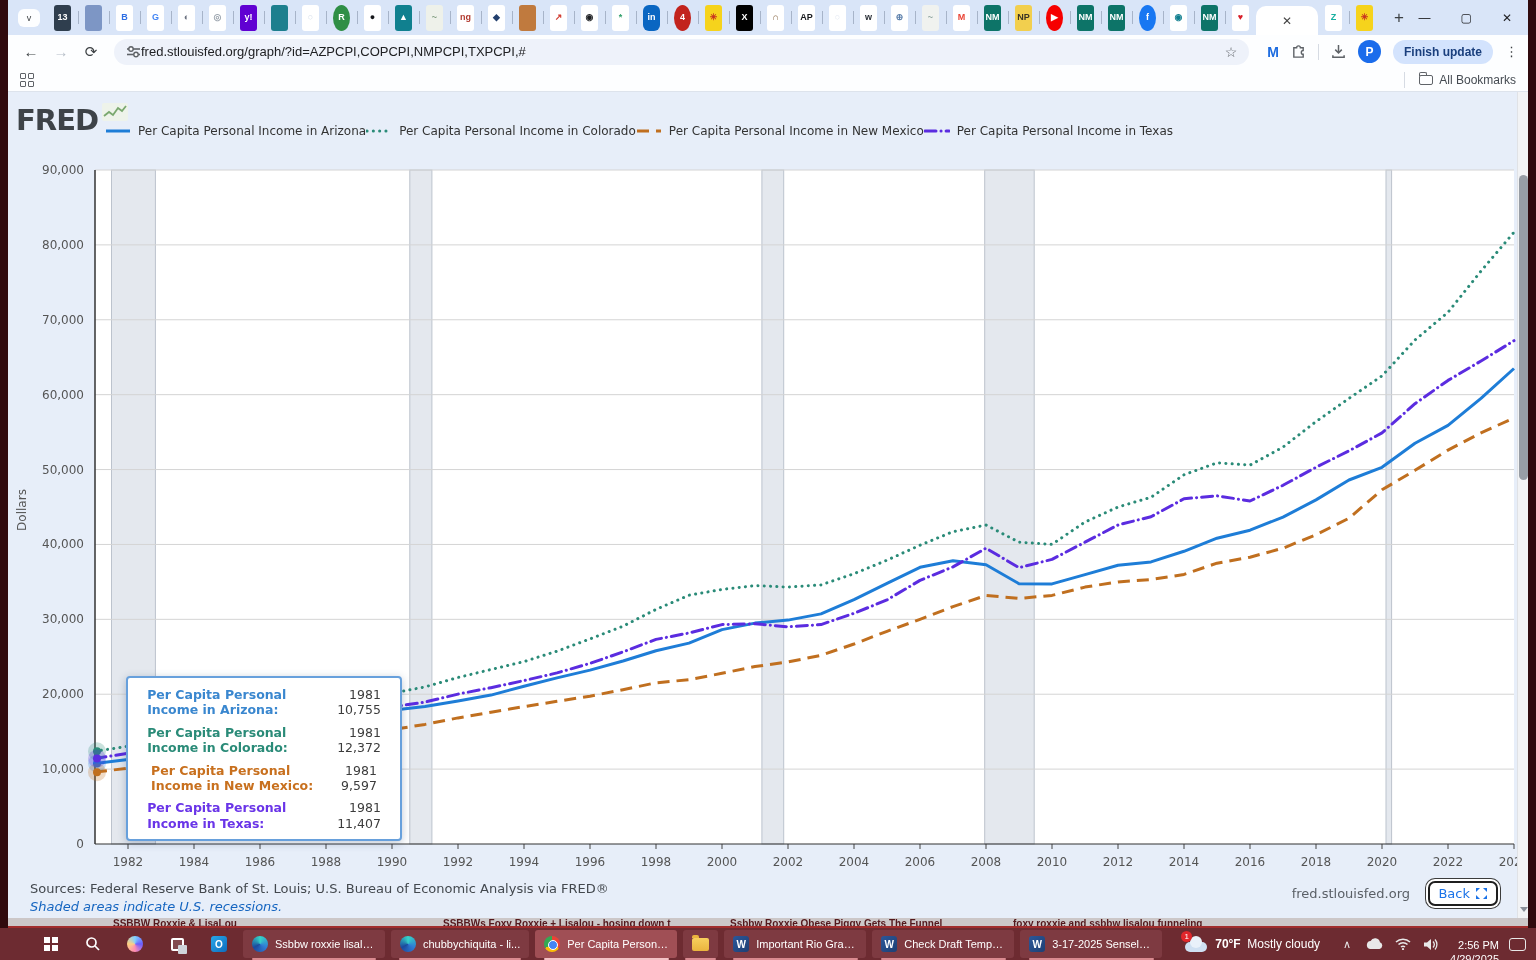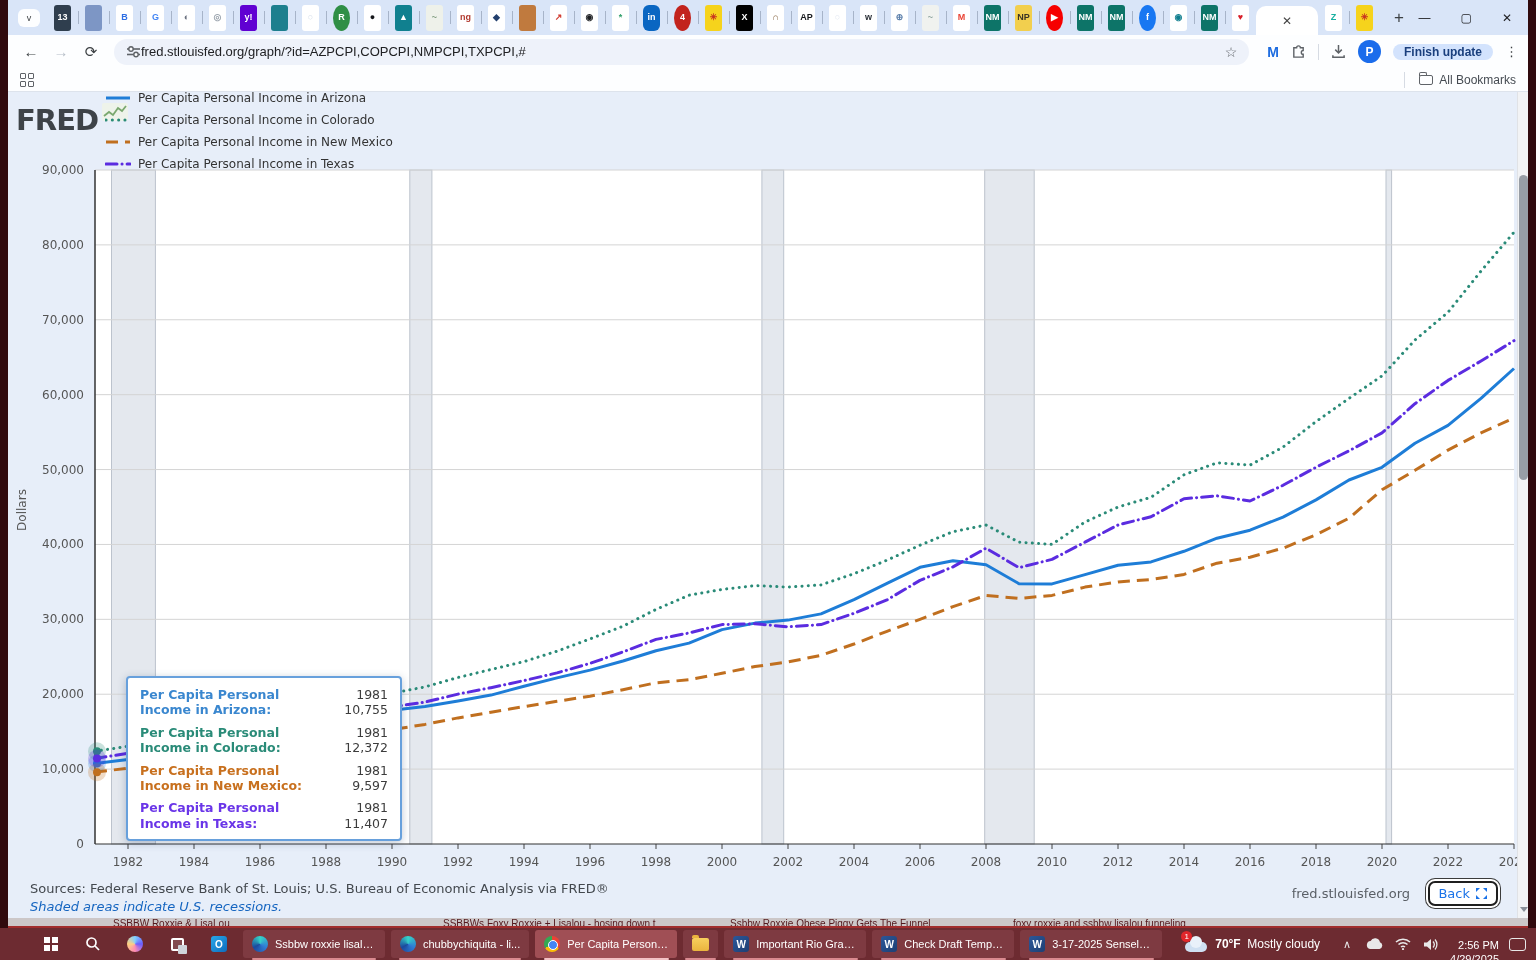--- a/index.html
+++ b/index.html
@@ -29,66 +29,66 @@
   .toolbar { height:33px; background:#fdfeff; display:flex; align-items:center; padding:0 10px; gap:4px; }
   .navbtn { width:26px; height:26px; display:flex; align-items:center; justify-content:center; font-size:15px; color:#3c4043; }
   .navbtn.disabled { color:#b7bec8; }
   .omnibox { flex:1; max-width:1180px; height:26px; background:#eef2fa; border-radius:13px; display:flex;
              align-items:center; padding:0 12px; gap:0; margin:0 6px; }
   .omnibox .url { flex:1; font-size:13px; color:#202124; white-space:nowrap; overflow:hidden; }
   .tool-icons { display:flex; align-items:center; gap:12px; margin-left:8px; }
   .vdiv { width:1px; height:16px; background:#d6dbe3; }
   .avatar { width:23px; height:23px; border-radius:50%; background:#1b6ceb; color:#fff; font-size:12px; font-weight:bold;
             display:flex; align-items:center; justify-content:center; }
-  .update-pill { height:16px; background:#d3e3fd; border-radius:12px; color:#1a3f7d; font-size:12px; font-weight:bold;
+  .update-pill { height:24px; background:#d3e3fd; border-radius:12px; color:#1a3f7d; font-size:12px; font-weight:bold;
                  display:flex; align-items:center; padding:0 11px; white-space:nowrap; }
   .kebab { color:#3c4043; font-size:13px; letter-spacing:0; }
 
   .bookbar { height:24px; background:#fdfeff; display:flex; align-items:center; padding:0 12px; border-bottom:1px solid #dde3ec; }
   .appsgrid { display:grid; grid-template-columns:6px 6px; grid-template-rows:6px 6px; gap:2px; }
   .appsgrid i { border:1.5px solid #5f6368; border-radius:1px; }
   .allbm { margin-left:auto; display:flex; align-items:center; gap:6px; color:#454b52; font-size:12px; }
   .allbm .vdiv { margin-right:8px; }
   .folder-glyph { width:14px; height:10px; border:1.5px solid #5f6368; border-radius:2px; position:relative; }
   .folder-glyph::before { content:''; position:absolute; top:-4px; left:-1px; width:6px; height:3px; border:1.5px solid #5f6368; border-bottom:none; border-radius:2px 2px 0 0; }
 
   
   .page { position:relative; width:1520px; height:826px; background:#e7eef9; overflow:hidden; }
   .fred-logo { position:absolute; left:8px; top:11px; display:flex; align-items:flex-start; gap:4px; }
   .fred-logo .word { font-size:29px; font-weight:bold; color:#3e4348; letter-spacing:-1px; font-family:"DejaVu Sans", sans-serif; }
-  .legend { position:absolute; left:97px; top:0; display:flex; flex-direction:column; gap:10px; }
+  .legend { position:absolute; left:97px; top:33px; display:flex; flex-direction:row; gap:0; }
   .legend-row { display:flex; align-items:center; gap:7px; height:12px; cursor:pointer; }
   .legend-row .lbl { font-size:12px; color:#333; font-family:"DejaVu Sans", sans-serif; white-space:nowrap; }
 
   #chart-svg { position:absolute; left:0; top:0; }
 
   .tooltip { position:absolute; left:118px; top:584px; width:276px; background:#fff; border:2px solid #67a0dc;
              border-radius:4px; box-shadow:0 2px 8px rgba(40,70,110,.3); padding:9px 12px 8px 12px; z-index:5;
              font-family:"DejaVu Sans", sans-serif; }
-  .tt-row { display:flex; justify-content:space-between; gap:8px; margin-bottom:7px; }
+  .tt-row { display:flex; justify-content:center; gap:8px; margin-bottom:7px; }
   .tt-row:last-child { margin-bottom:0; }
   .tt-label { font-size:12.5px; font-weight:bold; width:182px; line-height:1.23; }
   .tt-vals { font-size:12.5px; color:#3c3c3c; text-align:right; line-height:1.23; white-space:nowrap; }
 
   .src-line { position:absolute; left:22px; top:789px; font-size:13px; color:#43484e; font-family:"DejaVu Sans", sans-serif; }
   .note-line { position:absolute; left:22px; top:807px; font-size:13px; font-style:italic; color:#1565c0; font-family:"DejaVu Sans", sans-serif; }
   .domain-line { position:absolute; right:118px; top:794px; font-size:13px; color:#5a5f66; font-family:"DejaVu Sans", sans-serif; }
   .back-btn { position:absolute; right:30px; top:789px; background:#fff; border:2px solid #1f1f1f; border-radius:7px;
               box-shadow:0 0 0 2px #fff, 0 0 0 3px #3c3c3c; padding:3px 8px; display:flex; align-items:center; gap:5px;
               color:#1a73e8; font-size:13px; font-family:"DejaVu Sans", sans-serif; cursor:pointer; }
 
   .scrollbar { position:absolute; right:0; top:0; width:11px; height:826px; background:#f2f3f5; border-left:1px solid #e0e2e6; }
   .scroll-thumb { position:absolute; left:1px; width:9px; top:83px; height:305px; background:#989ea6; border-radius:5px; }
   .scroll-arrow { position:absolute; left:2px; bottom:6px; width:0; height:0; border-left:4px solid transparent;
                   border-right:4px solid transparent; border-top:5px solid #8a9099; }
 
   
   .bg-strip { position:absolute; left:8px; top:918px; width:1520px; height:10px; background:#ccc7c8;
               border-bottom:2px solid #a22d2d; overflow:hidden; }
-  .bg-strip span { position:absolute; top:0; font-size:10px; font-weight:normal; color:#53181c; white-space:nowrap; }
+  .bg-strip span { position:absolute; top:0; font-size:10px; font-weight:bold; color:#53181c; white-space:nowrap; }
 
   
   .taskbar { position:absolute; left:0; top:928px; width:1536px; height:32px; background:#6d2b31;
              display:flex; align-items:center; padding-left:30px; }
   .tb-icon { width:42px; height:32px; display:flex; align-items:center; justify-content:center; cursor:pointer; }
   .tb-btn { height:28px; margin:2px 3px; display:flex; align-items:center; gap:7px; padding:0 9px;
             background:#7e3a41; border-radius:3px; position:relative; cursor:pointer; max-width:142px; }
   .tb-btn::after { content:''; position:absolute; left:6%; bottom:-2px; width:88%; height:2px; background:#d98a90; border-radius:1px; }
   .tb-btn.active { background:#a04f55; }
   .tb-btn.active::after { background:#f3c2c5; }

